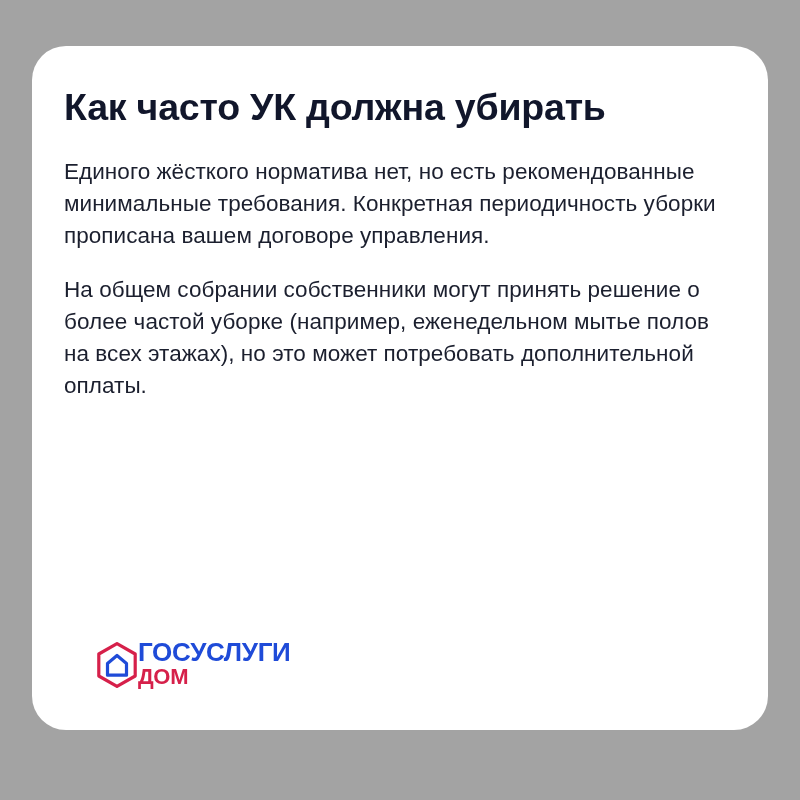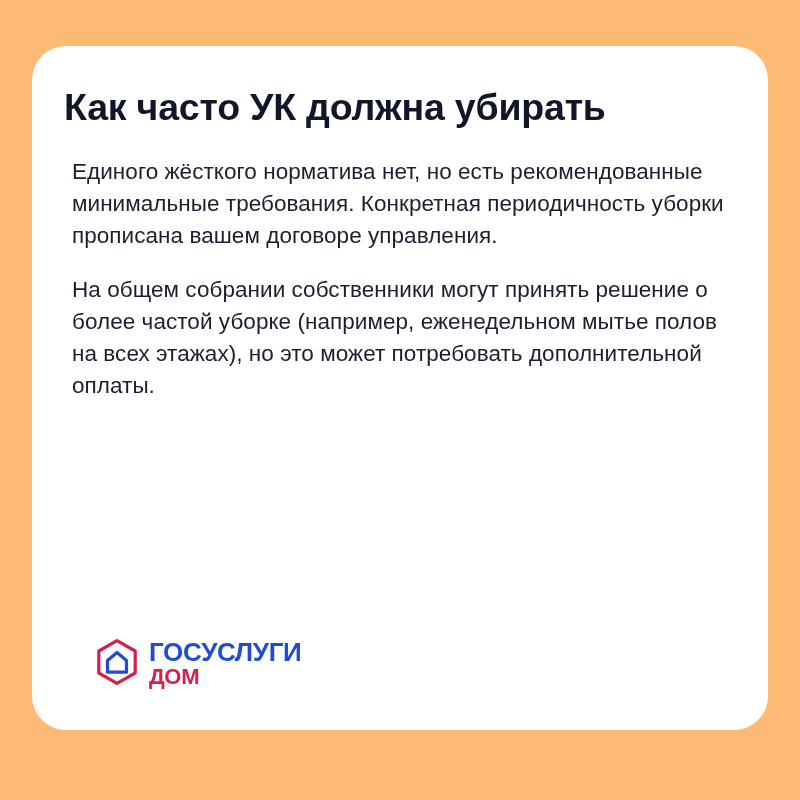--- a/index.html
+++ b/index.html
@@ -10,21 +10,21 @@
     width: 800px;
     height: 800px;
     background: #eceefc;
     font-family: "Liberation Sans", sans-serif;
     overflow: hidden;
   }
   .canvas {
     position: relative;
     width: 800px;
     height: 800px;
-    background: #fdba74;
+    background: #a3a3a3;
     box-sizing: border-box;
   }
   .card {
     position: absolute;
     left: 32px;
     top: 46px;
     width: 736px;
     height: 684px;
     background: #ffffff;
     border-radius: 34px;
@@ -41,36 +41,35 @@
     font-size: 37.5px;
     line-height: 1.12;
     font-weight: bold;
     color: #11162b;
     letter-spacing: -0.2px;
   }
   .body-block {
     margin-top: 28px;
   }
   .body-block p {
-    margin: 0 0 22px 8px;
+    margin: 0 0 22px 0;
     font-size: 22.5px;
     line-height: 1.42;
     color: #1b1f2e;
     letter-spacing: 0.05px;
   }
   .body-block p:last-child {
     margin-bottom: 0;
   }
   .logo {
     position: absolute;
     left: 64px;
     bottom: 42px;
     display: flex;
-    align-items: flex-start;
-    gap: 11px;
+    align-items: flex-end;
   }
   .logo-mark {
     width: 42px;
     height: 46px;
     position: relative;
     flex: 0 0 auto;
   }
   .logo-text {
     display: flex;
     flex-direction: column;

